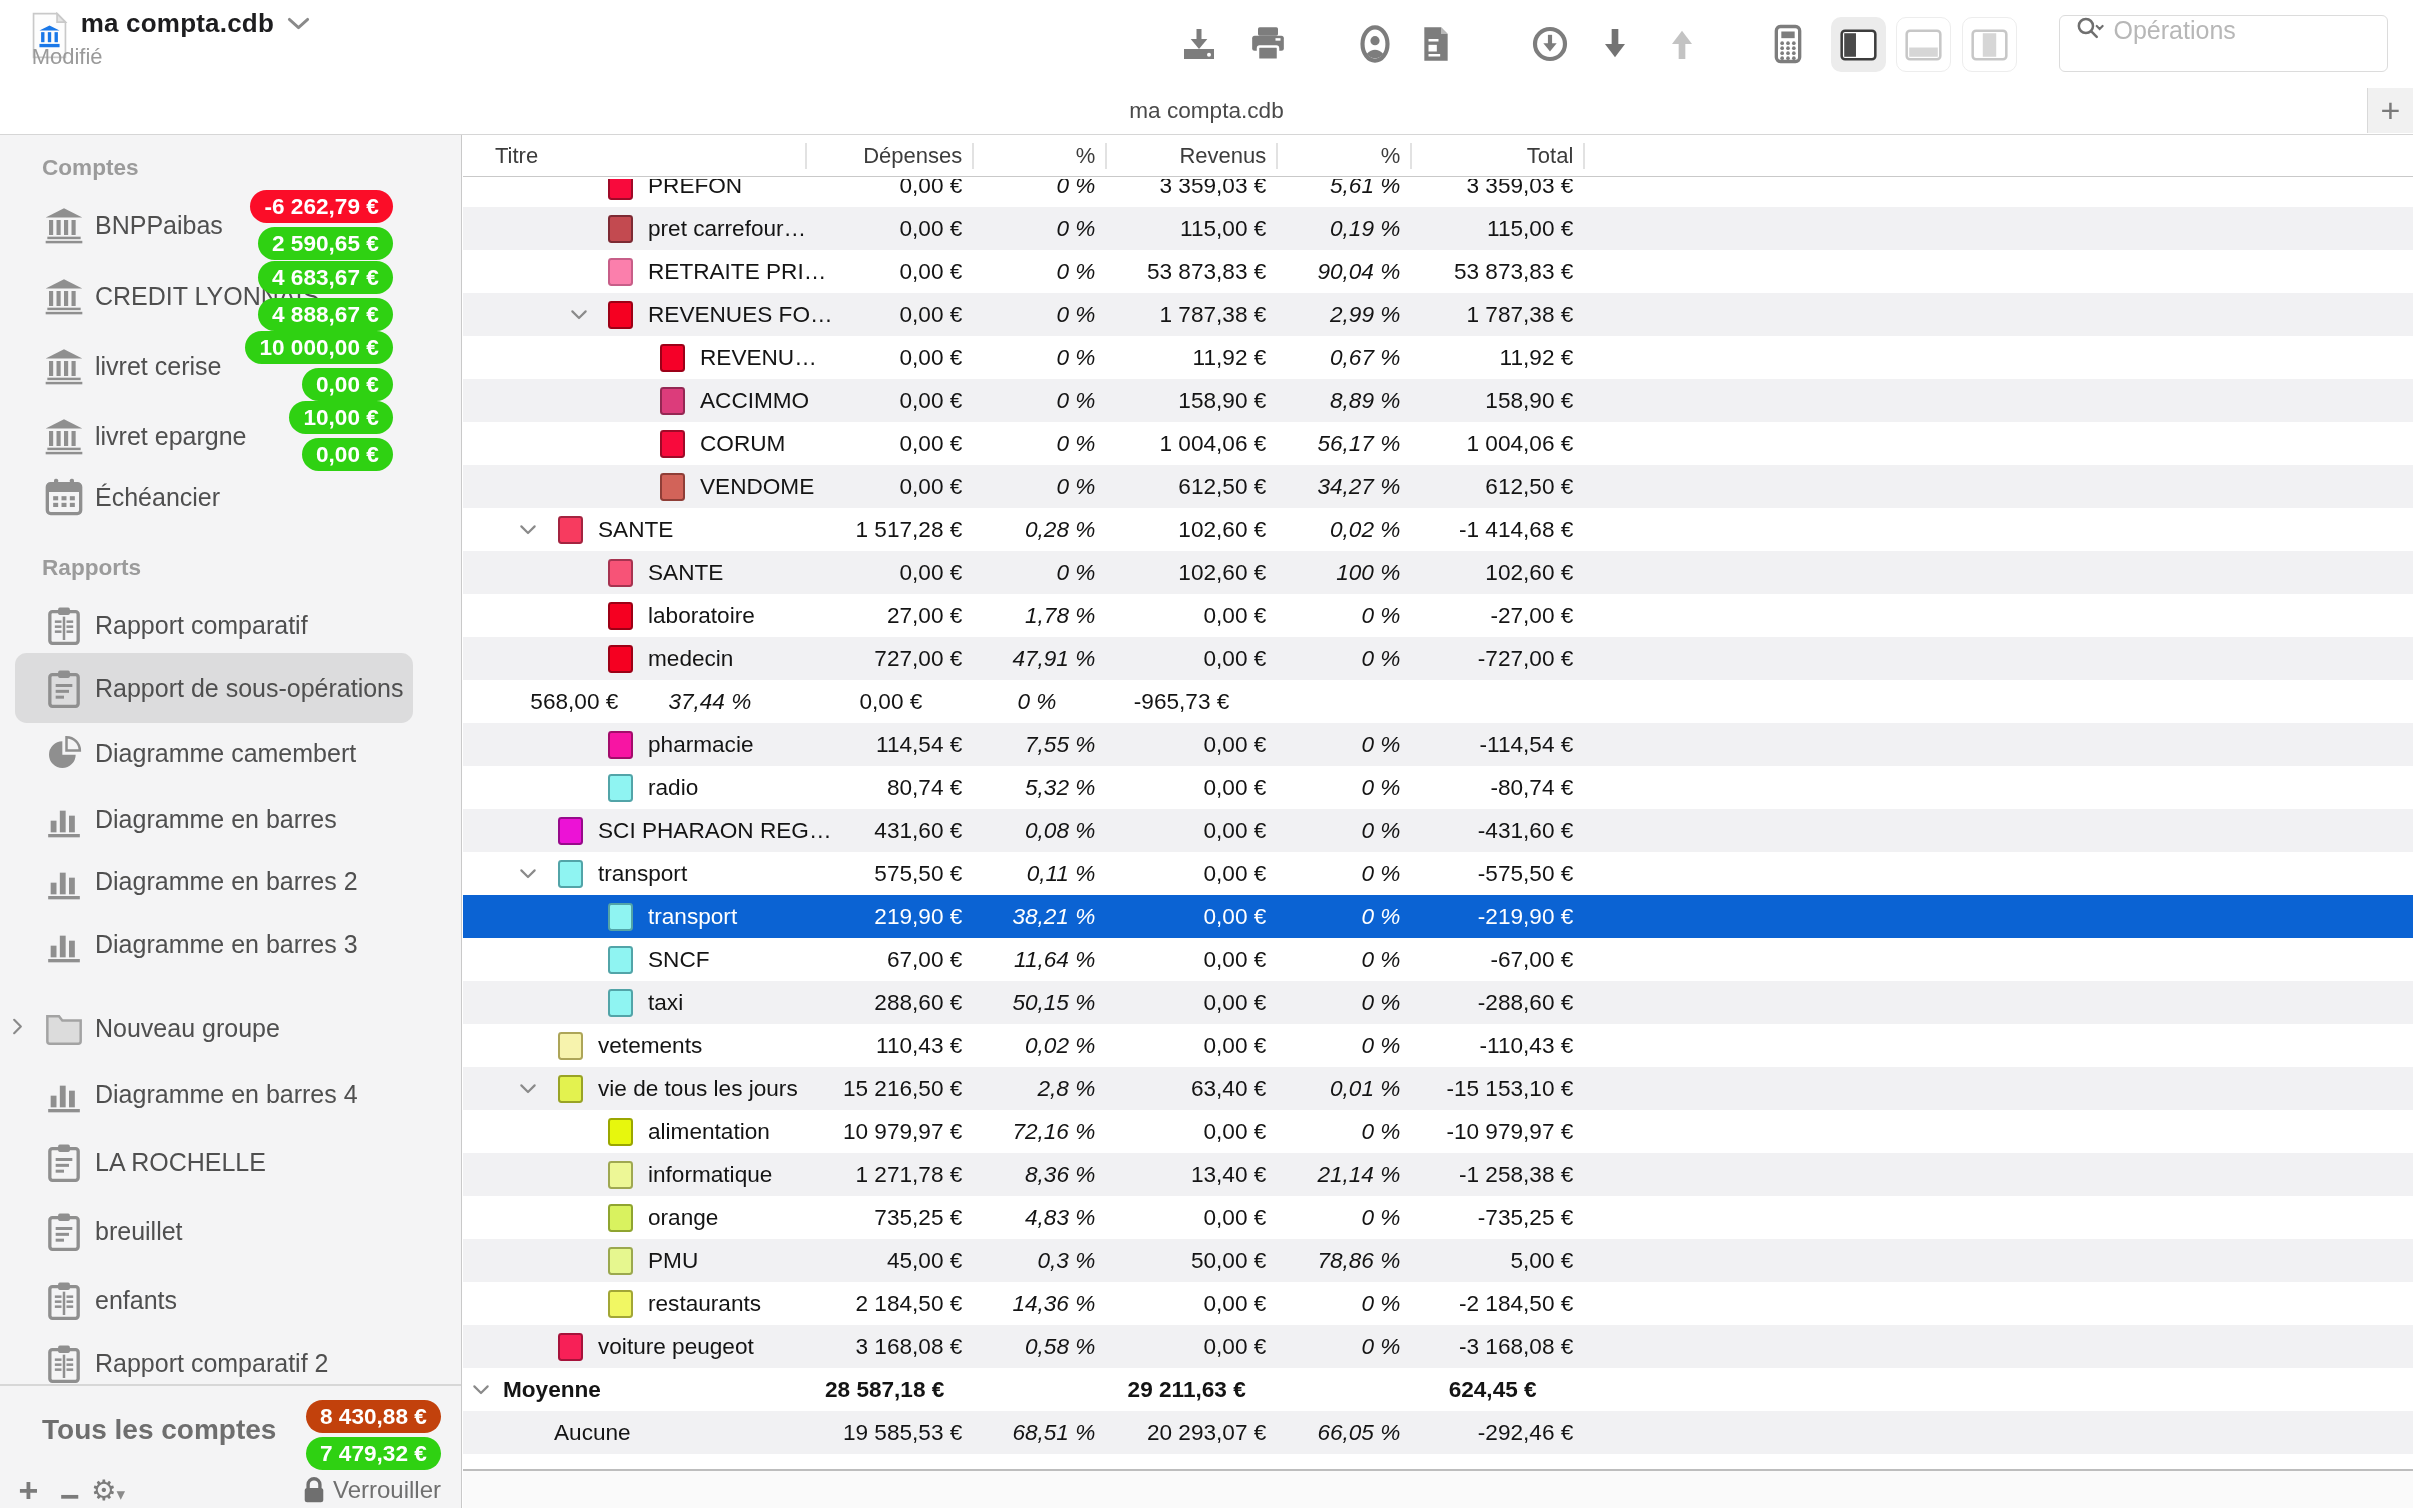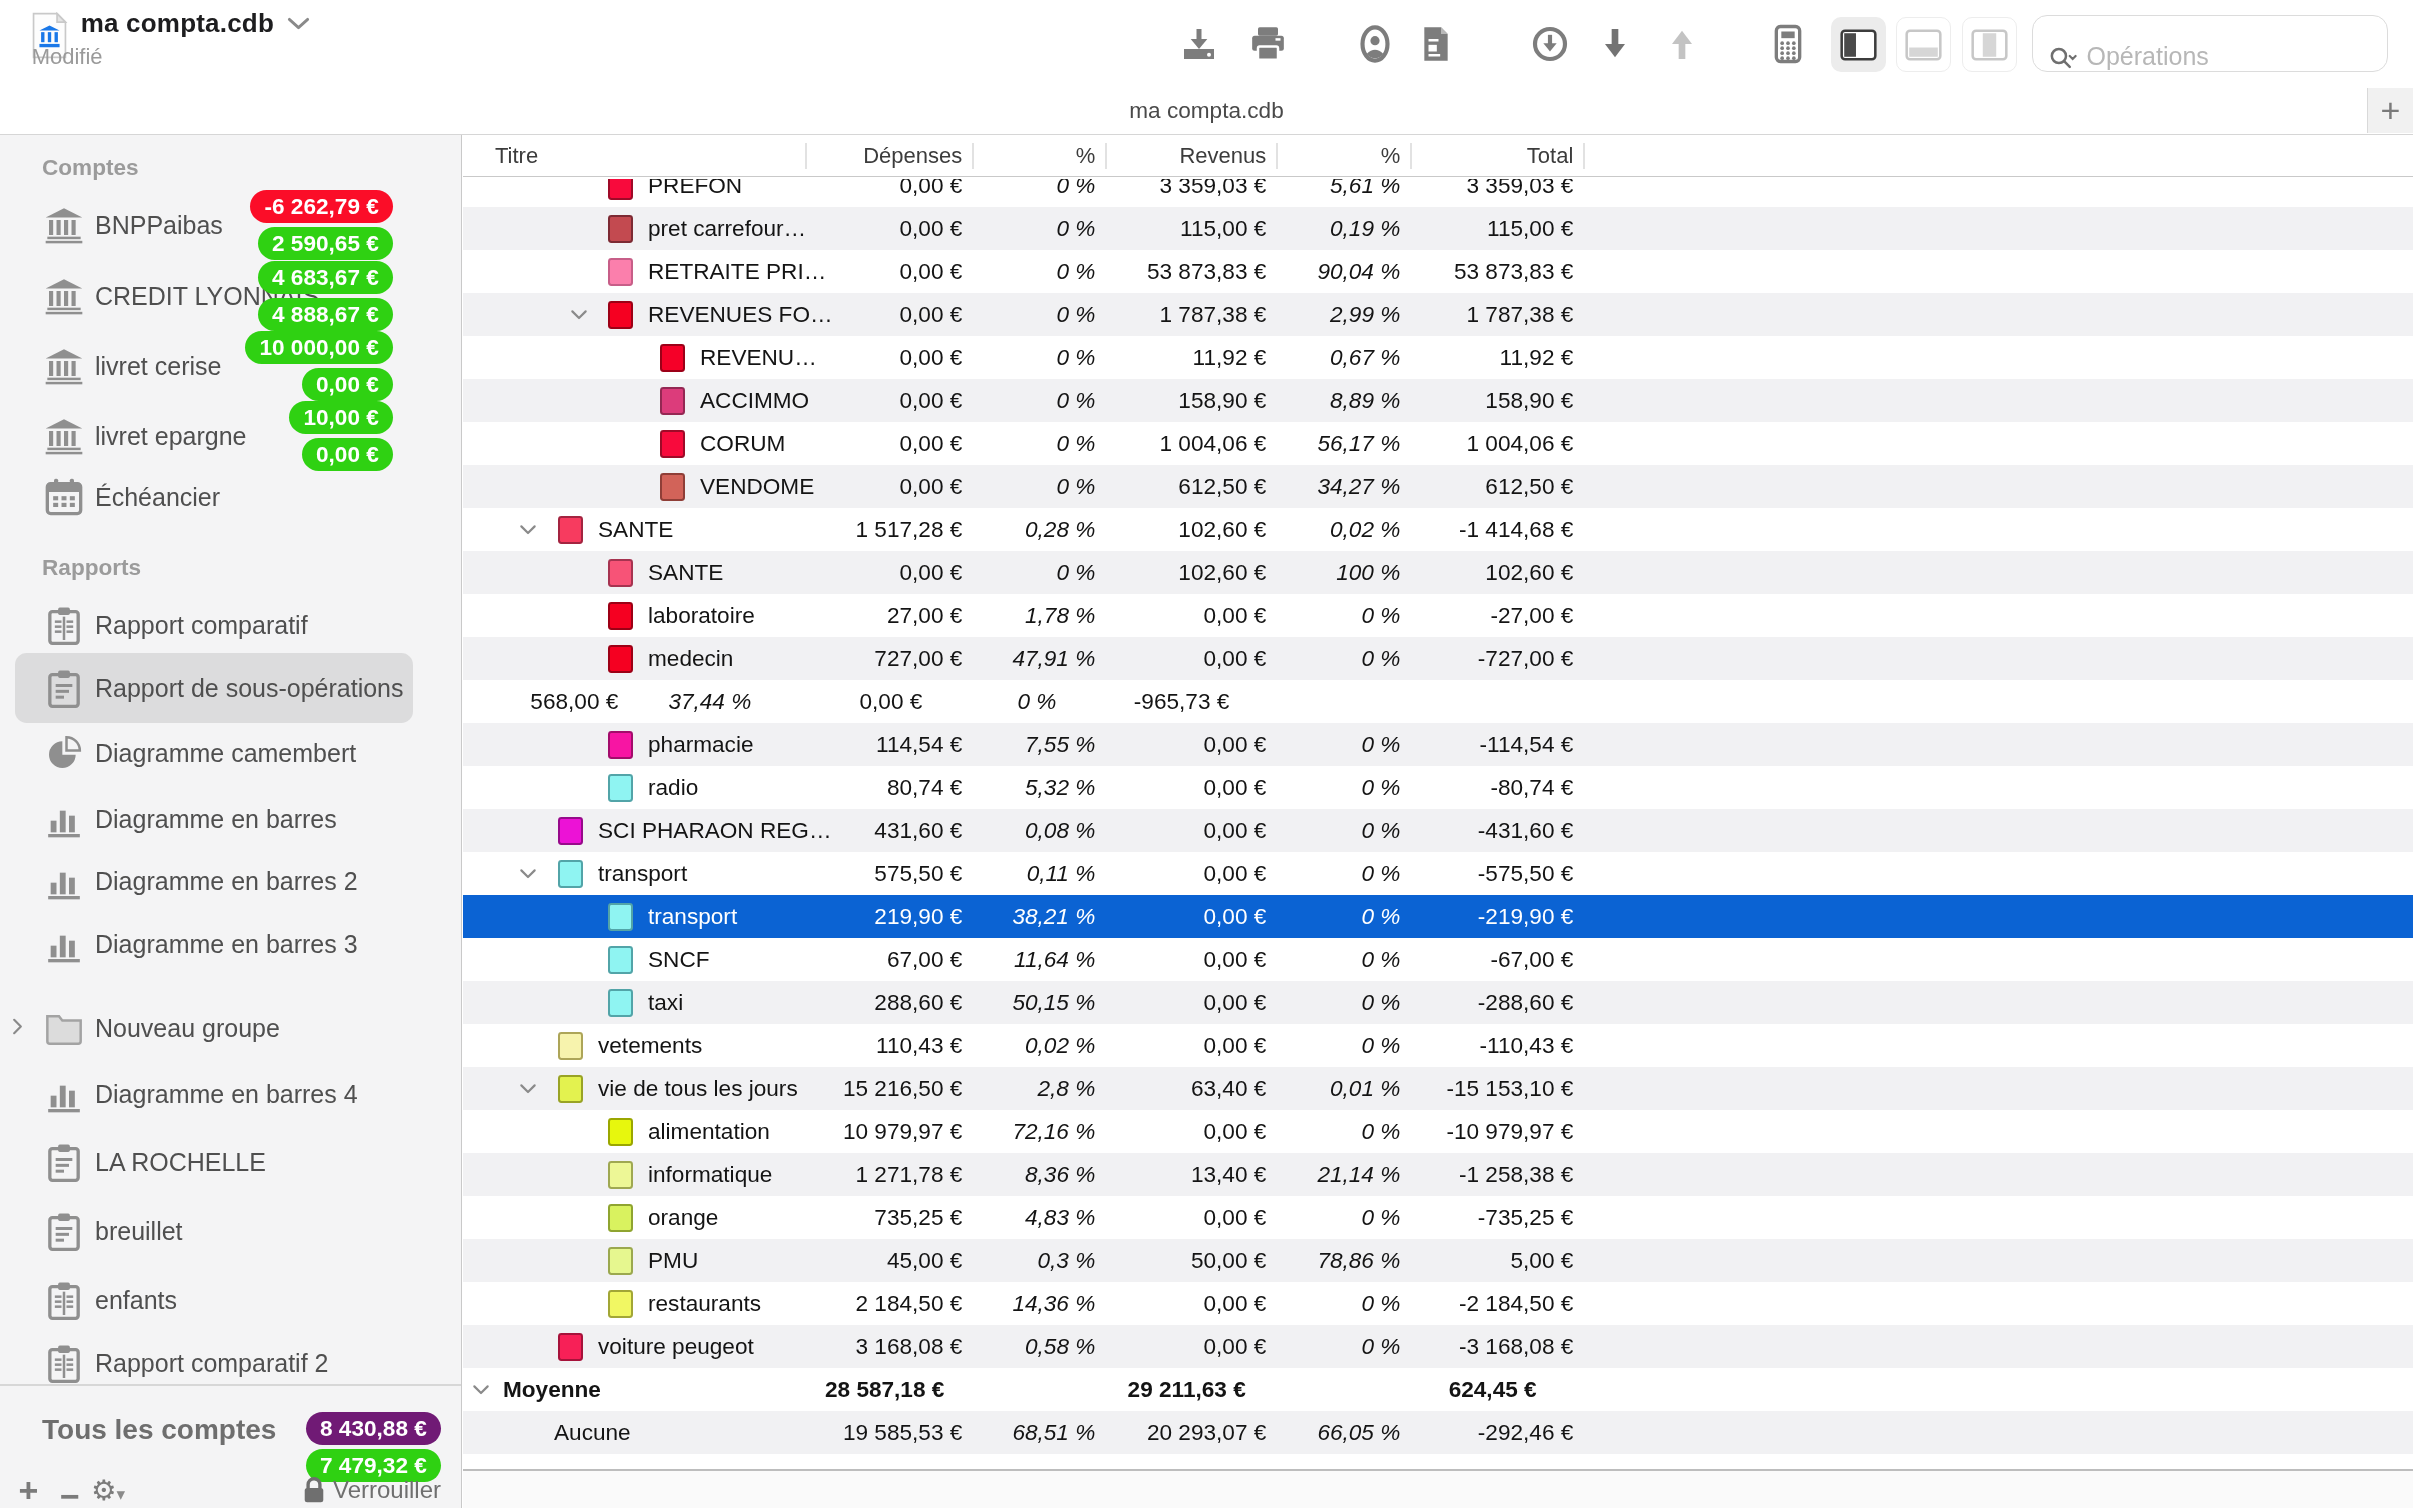--- a/index.html
+++ b/index.html
@@ -14,22 +14,22 @@
   .tt { margin-left:11.7px; }
   .tt .r1 { display:flex; align-items:center; gap:11.7px; }
   .win-title { font-size:26px; font-weight:bold; color:#1d1d1f; letter-spacing:0.2px; }
   .win-status { font-size:22px; color:#9a9a9a; margin-top:5px; margin-left:-49px; }
   .tb-ico { position:absolute; top:18.4px; width:52px; height:52px; display:flex; align-items:center; justify-content:center; }
   .tb-ico svg { width:40px; height:40px; }
   .seg { position:absolute; top:17px; height:55px; width:55px; border-radius:10px;
          display:flex; align-items:center; justify-content:center; border:1.7px solid transparent; }
   .seg.on { background:#ececec; }
   .seg.off { background:#fff; border-color:#ededed; }
-  .search { position:absolute; right:25px; top:15px; width:356px; height:57px; border:1.7px solid #dcdcdc;
-            border-radius:15px; background:#fff; display:flex; align-items:flex-end; padding:0 15px; }
+  .search { position:absolute; right:25px; top:15px; width:329px; height:57px; border:1.7px solid #dcdcdc;
+            border-radius:6px; background:#fff; display:flex; align-items:flex-start; padding:0 15px; }
   .search svg { flex:0 0 auto; }
   .search input { border:none; outline:none; font-size:25px; color:#444; width:100%; margin-left:10px;
                   font-family:"Liberation Sans","DejaVu Sans",sans-serif; background:transparent; }
   .search input::placeholder { color:#b7b7b7; }
 
   
   .tabbar { position:absolute; left:0; top:88px; width:2413px; height:47px; background:#fff;
             border-bottom:1.7px solid #d6d6d6; }
   .tab-title { position:absolute; left:0; right:0; top:0; height:45px; display:flex; align-items:center;
                justify-content:center; font-size:22.6px; color:#4a4a4a; }
@@ -449,21 +449,21 @@
               </g>
               <path d="M24 14 v28" stroke="#8f8f8f" stroke-width="3"></path>
             </svg></span>
     <span class="si-label">Rapport comparatif 2</span>
         </div>
       </div>
 
     <div class="sfoot-div"></div>
     <div class="tous">Tous les comptes</div>
     <div class="tous-badges">
-        <span class="badge" style="background: #701a75; margin-top: 12px;">8 430,88 €</span>
+        <span class="badge" style="background: #c2410c;">8 430,88 €</span>
         <span class="badge" style="background: rgb(47, 209, 18);">7 479,32 €</span>
       </div>
 
     <div class="sbar">
       <span class="pm plus">+</span>
       <span class="pm minus">−</span>
       <span class="gear">⚙<small>▾</small></span>
       <span class="lockwrap">
         <svg width="22" height="27" viewBox="0 0 26 32">
           <path d="M6 14 v-5 a7 7 0 0 1 14 0 v5" fill="none" stroke="#6f6f6f" stroke-width="4"></path>

